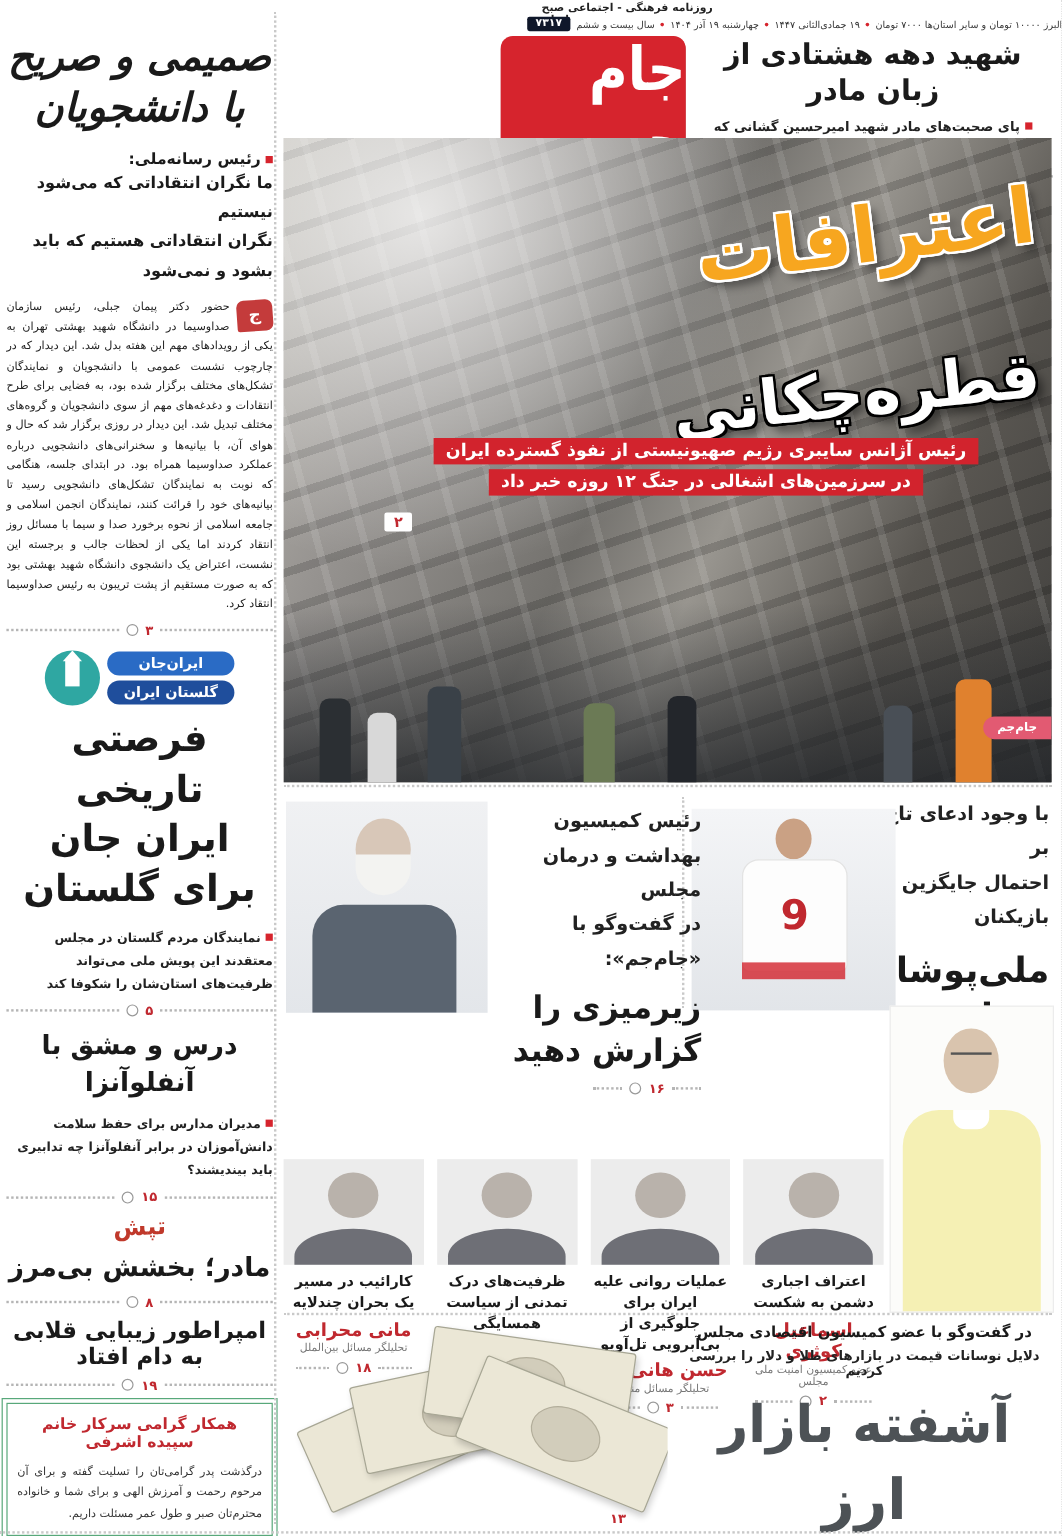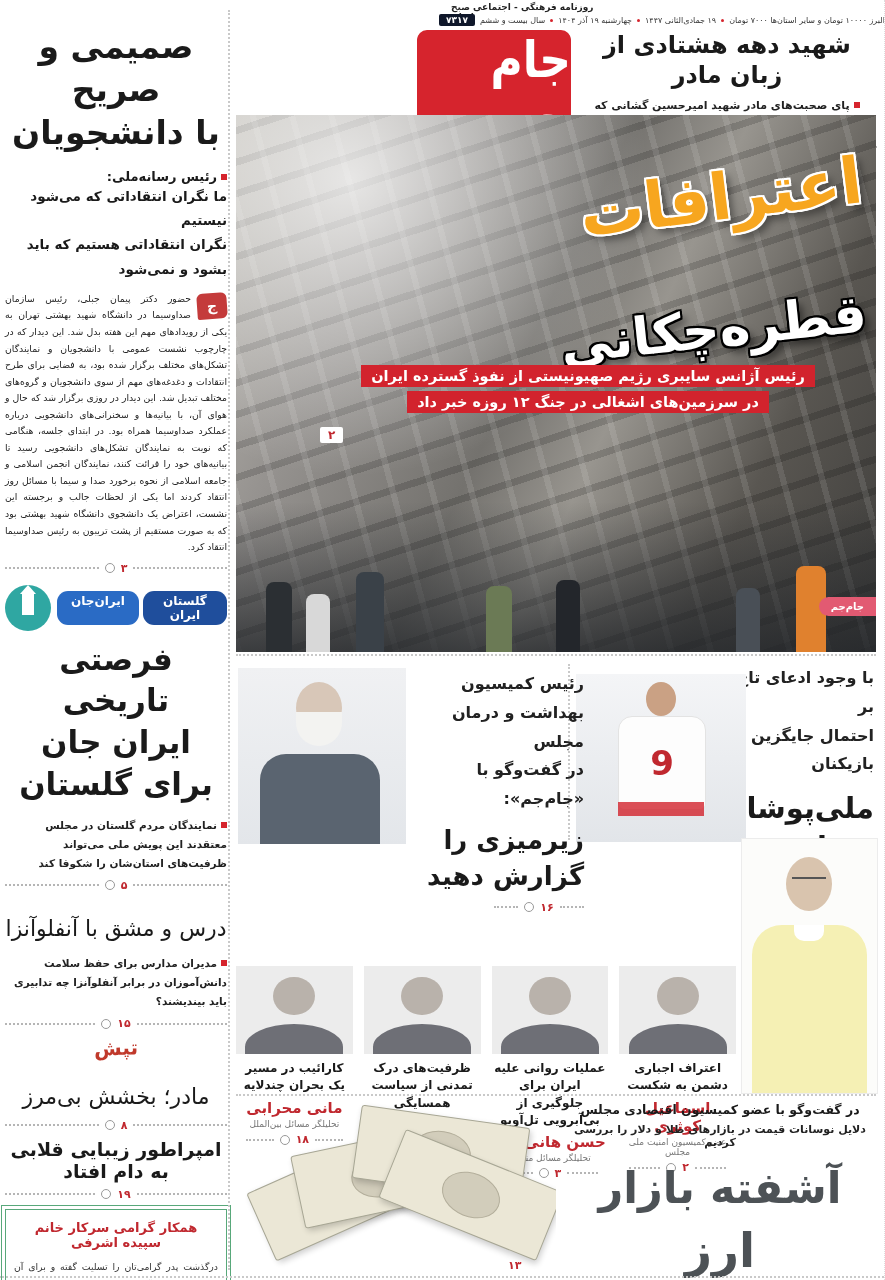--- a/index.html
+++ b/index.html
@@ -27,37 +27,37 @@
 
   
   .pmark{display:flex;align-items:center;gap:6px;margin:6px 0;}
   .pmark::before,.pmark::after{content:"";flex:1;border-top:2px dotted #b5b5b5;}
   .pmark .n{color:#c0282f;font-weight:bold;font-size:11px;}
   .pmark .o{width:8px;height:8px;border:1px solid #999;border-radius:50%;display:inline-block;background:#fff;}
   .pmark-abs{position:absolute;width:120px;}
 
   
   .sidebar{position:absolute;left:6px;top:26px;width:222px;}
-  .sb-title-xl{font-size:33px;font-weight:900;text-align:center;line-height:1.3;letter-spacing:-1px;}
+  .sb-title-xl{font-size:33px;font-weight:900;text-align:center;line-height:1.3;letter-spacing:-1px;font-style:italic;}
   .sb-kicker{margin-top:14px;font-size:13px;font-weight:bold;text-align:right;}
   .sb-quote{font-size:13.5px;font-weight:900;text-align:right;line-height:1.8;}
   .sb-body{margin-top:10px;font-size:9.3px;line-height:1.78;text-align:justify;color:#222;}
   .stamp{float:right;width:30px;height:26px;background:#c43b3b;border-radius:6px 6px 6px 2px;color:#fff;
          font-weight:900;font-size:14px;display:flex;align-items:center;justify-content:center;margin:2px 0 4px 6px;transform:rotate(-4deg);}
   .iranjan{margin-top:10px;display:flex;justify-content:center;align-items:center;gap:6px;direction:ltr;}
   .ij-circle{width:46px;height:46px;border-radius:50%;background:#2fa7a2;position:relative;flex:0 0 auto;}
   .ij-tower{position:absolute;left:17px;top:8px;width:12px;height:22px;background:#fff;}
   .ij-tower::before{content:"";position:absolute;left:-2px;top:-8px;border-left:8px solid transparent;border-right:8px solid transparent;border-bottom:9px solid #fff;}
-  .ij-pills{display:flex;flex-direction:row;gap:4px;}
+  .ij-pills{display:flex;flex-direction:column;gap:4px;}
   .ij-pill{border-radius:11px;color:#fff;font-size:12px;font-weight:900;padding:3px 14px;text-align:center;direction:rtl;}
   .ij-pill.top{background:#2a6bc5;}
   .ij-pill.bot{background:#1f4e9c;}
   .sb-title-l{font-size:31px;font-weight:900;text-align:center;line-height:1.35;letter-spacing:-1px;margin-top:8px;}
   .sb-sub{margin-top:10px;font-size:10.5px;font-weight:bold;text-align:right;line-height:1.8;color:#222;}
-  .sb-title-m{font-size:22px;font-weight:400;text-align:center;line-height:1.4;margin-top:22px;letter-spacing:-0.5px;}
+  .sb-title-m{font-size:22px;font-weight:700;text-align:center;line-height:1.4;margin-top:8px;letter-spacing:-0.5px;}
   .tapesh{color:#c0392b;font-size:20px;font-weight:900;text-align:center;margin-top:6px;transform:rotate(-2deg);}
   .sb-title-s{font-size:19px;font-weight:900;text-align:center;margin-top:6px;letter-spacing:-0.5px;}
 
   
   .condolence{margin-top:8px;border:1px solid #58a87a;outline:1px solid #58a87a;outline-offset:3px;
               padding:10px 8px 8px;position:relative;background:#fff;}
   .cond-t{color:#c0282f;font-size:13px;font-weight:900;text-align:center;}
   .cond-b{margin-top:8px;font-size:9.3px;line-height:1.9;text-align:justify;color:#333;}
 
   

